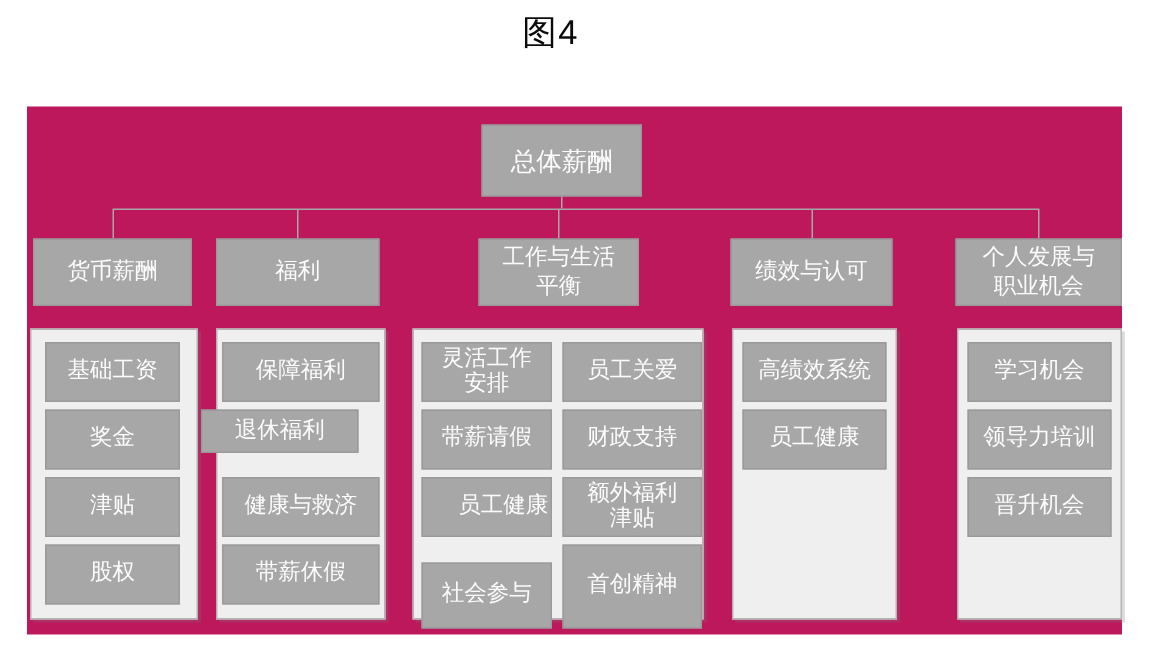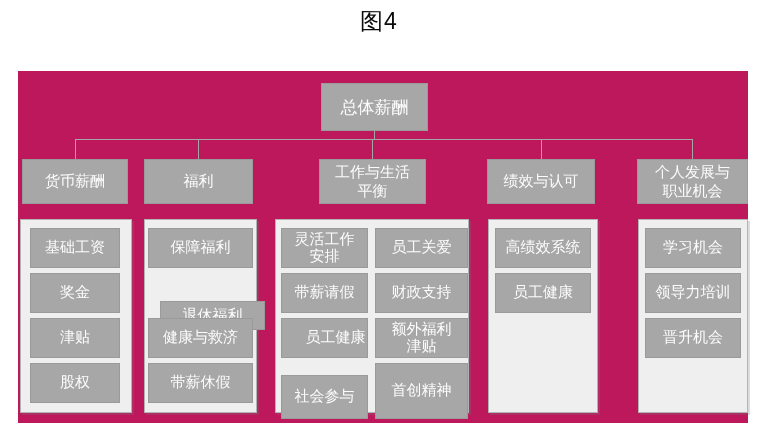--- a/index.html
+++ b/index.html
@@ -1,19 +1,19 @@
 <!DOCTYPE html>
 <html><head>
 <meta charset="utf-8">
 <style>
   html,body{margin:0;padding:0;background:#ffffff;}
   .stage{position:relative;width:766px;height:436px;background:#ffffff;overflow:hidden;
          font-family:"Liberation Serif",serif;}
   .fig-title{position:absolute;top:6px;left:0;width:734px;text-align:center;
-         font-family:"Liberation Sans",sans-serif;font-size:23px;color:#0b0b0b;letter-spacing:1px;padding-left:12px;}
+         font-family:"Liberation Sans",sans-serif;font-size:23px;color:#0b0b0b;letter-spacing:1px;}
   .diagram{position:absolute;left:18px;top:71px;width:730px;height:352px;background:#be185d;}
   .gbox{position:absolute;box-sizing:border-box;background:#a7a7a7;border:1px solid #9a9a9a;
         color:#fcfcfc;display:flex;align-items:center;justify-content:center;text-align:center;
         white-space:pre-line;}
   .root{font-size:17px;}
   .hdr{font-size:15px;line-height:1.25;}
   .item{font-size:15px;line-height:1.15;}
   .panel{position:absolute;box-sizing:border-box;background:#efefef;border:1px solid #b3b3b3;
         box-shadow:2px 2px 0 rgba(120,120,120,0.25);}
   .line{position:absolute;background:#a6a6a6;}
@@ -50,21 +50,21 @@
     <div class="panel" style="left:257px;top:148px;width:194px;height:194px;"></div>
     <div class="panel" style="left:470px;top:148px;width:110px;height:194px;"></div>
     <div class="panel" style="left:620px;top:148px;width:110px;height:194px;"></div>
 
     <div class="gbox item" style="left:12px;top:157px;width:90px;height:40px;">基础工资</div>
     <div class="gbox item" style="left:12px;top:202px;width:90px;height:40px;">奖金</div>
     <div class="gbox item" style="left:12px;top:247px;width:90px;height:40px;">津贴</div>
     <div class="gbox item" style="left:12px;top:292px;width:90px;height:40px;">股权</div>
 
     <div class="gbox item" style="left:130px;top:157px;width:105px;height:40px;">保障福利</div>
-    <div class="gbox item" style="left:142px;top:202px;width:105px;height:29px;margin-top:28px;">退休福利</div>
+    <div class="gbox item" style="left:116px;top:202px;width:105px;height:29px;">退休福利</div>
     <div class="gbox item" style="left:130px;top:247px;width:105px;height:40px;">健康与救济</div>
     <div class="gbox item" style="left:130px;top:292px;width:105px;height:40px;">带薪休假</div>
 
     <div class="gbox item" style="left:263px;top:157px;width:87px;height:40px;">灵活工作
 安排</div>
     <div class="gbox item" style="left:263px;top:202px;width:87px;height:40px;">带薪请假</div>
     <div class="gbox item" style="left:263px;top:247px;width:87px;height:40px;padding-left:22px;">员工健康</div>
     <div class="gbox item" style="left:263px;top:304px;width:87px;height:44px;">社会参与</div>
 
     <div class="gbox item" style="left:357px;top:157px;width:93px;height:40px;">员工关爱</div>

